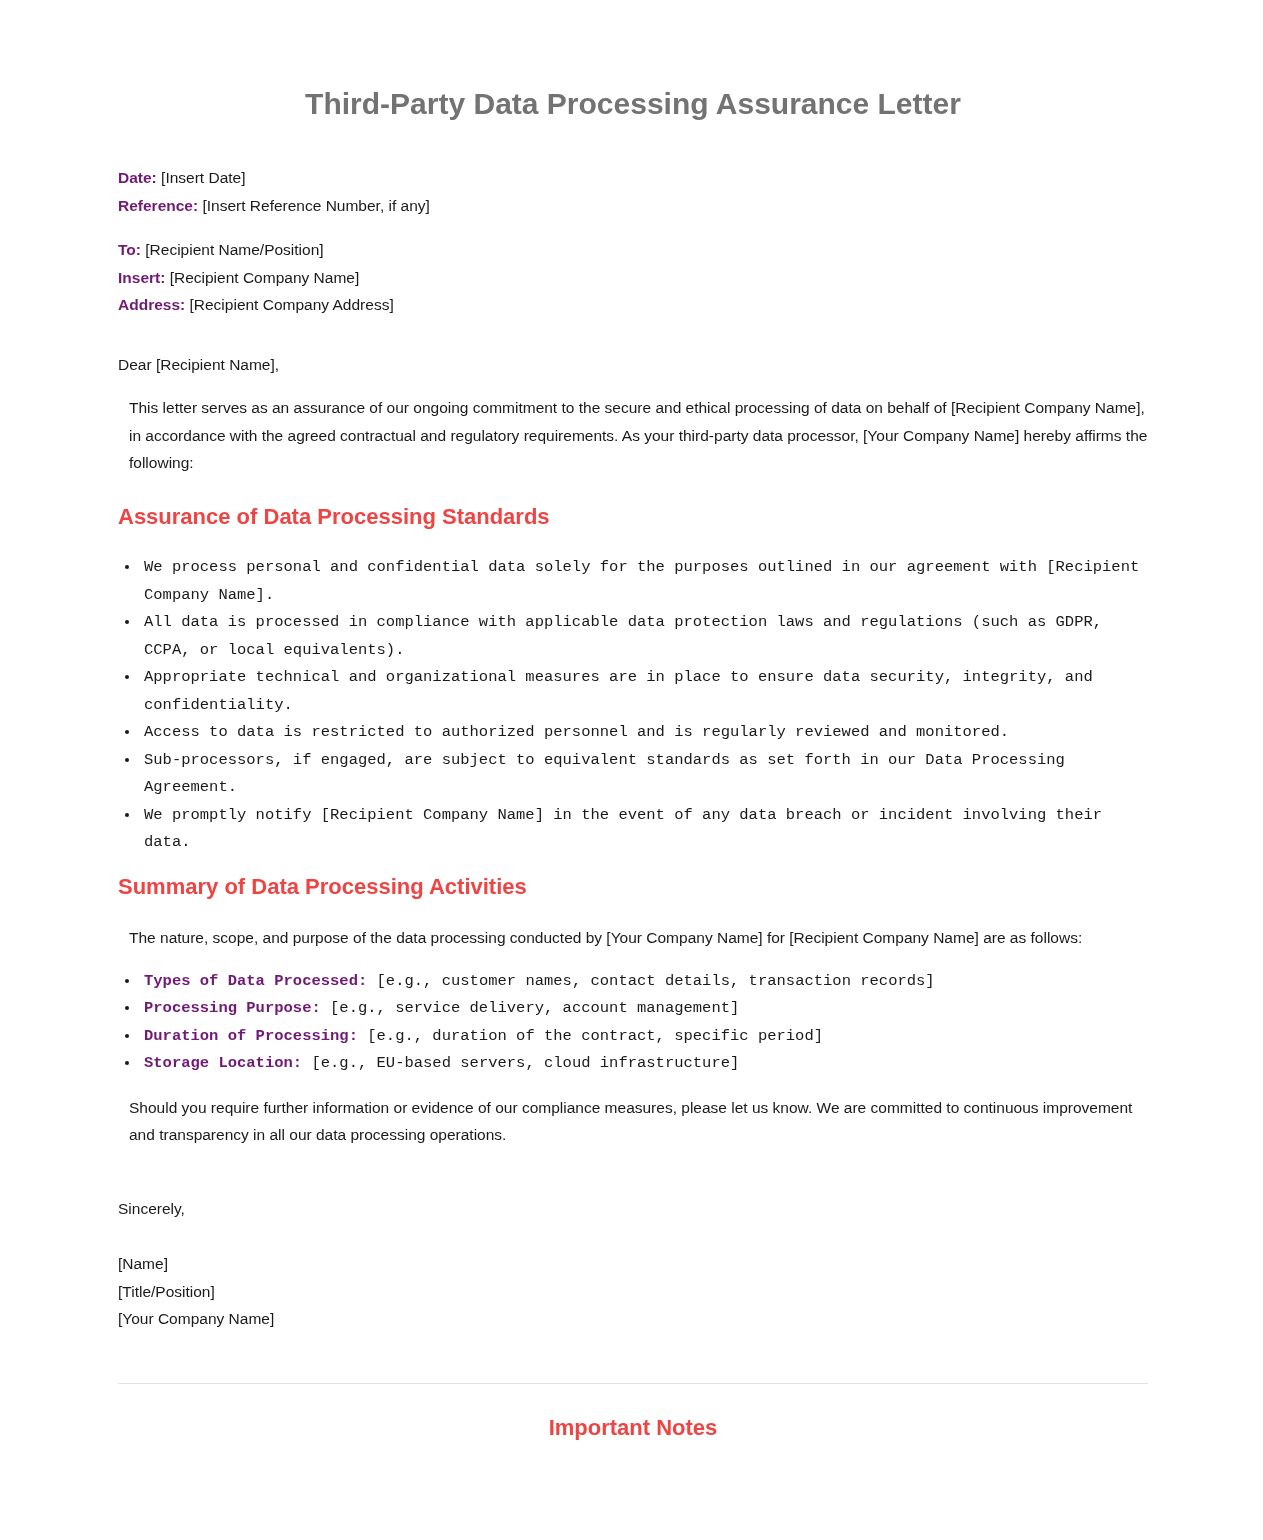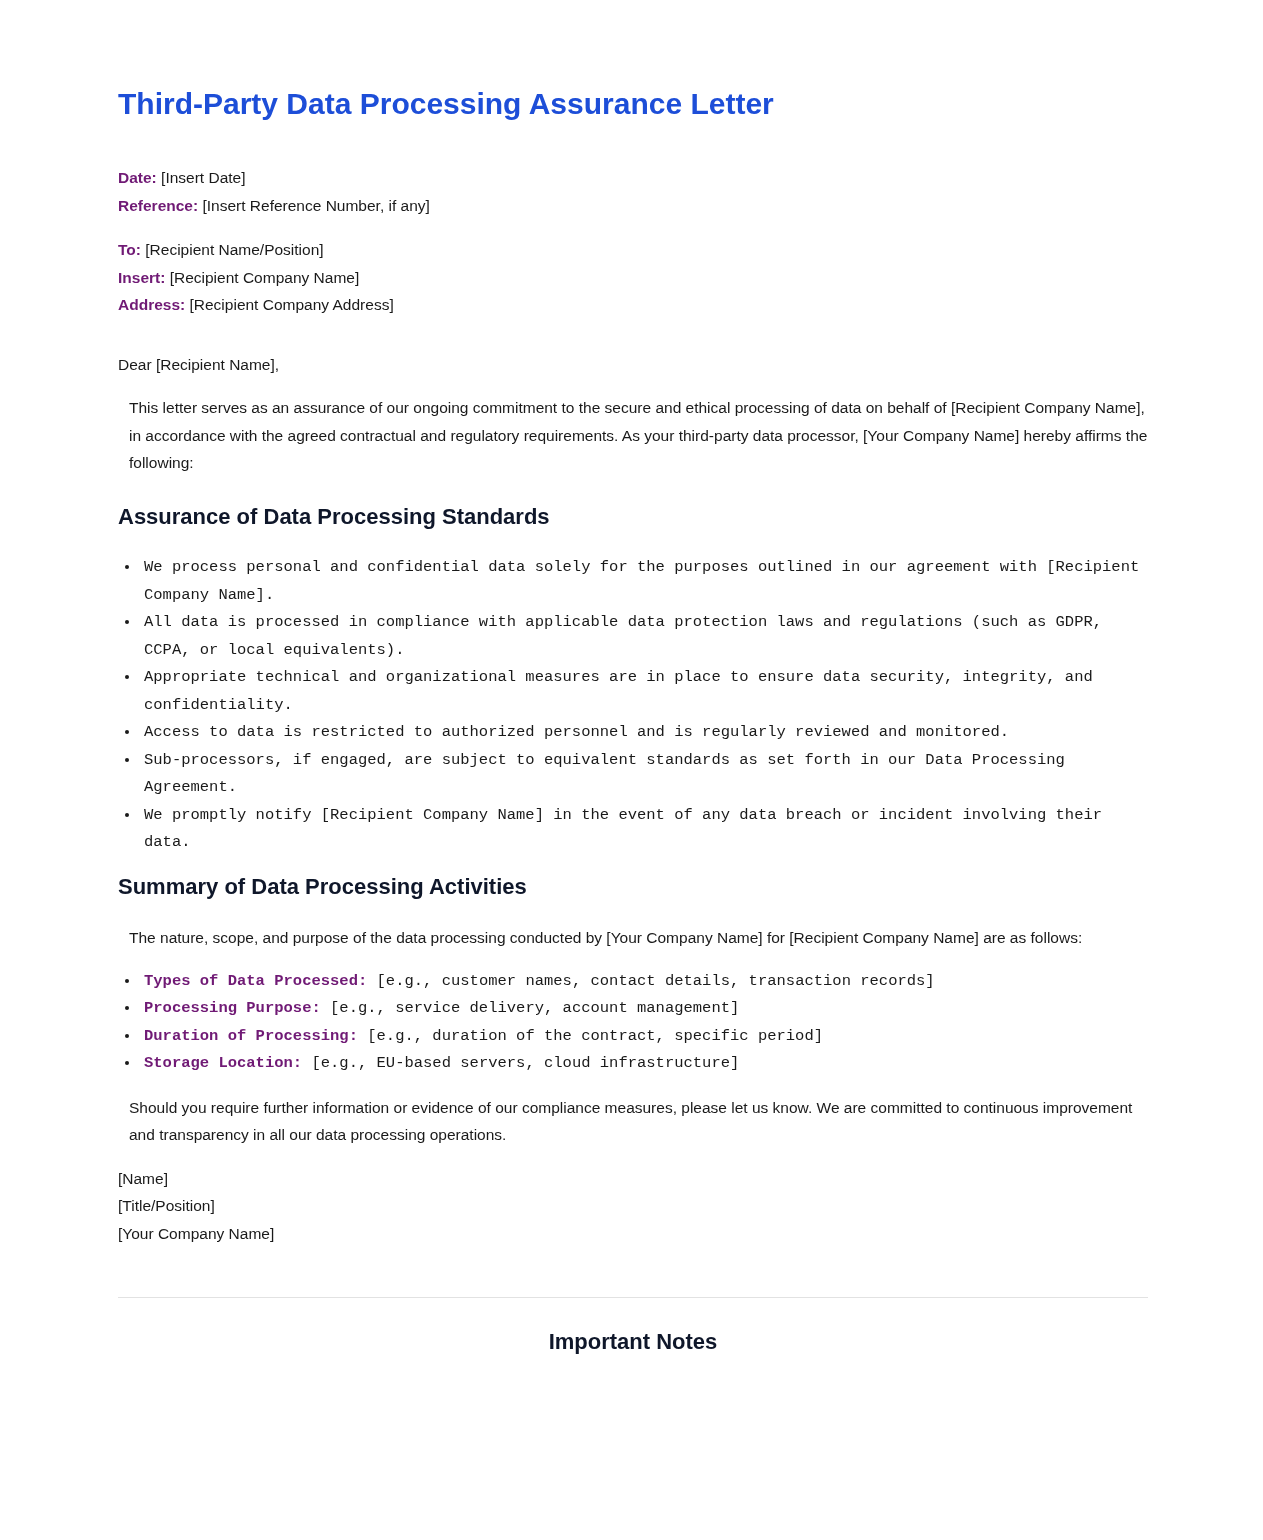--- a/index.html
+++ b/index.html
@@ -14,28 +14,29 @@
   .page {
     width: 1263px;
     min-height: 1540px;
     padding: 86px 115px 60px 118px;
     background: #ffffff;
   }
   h1.doc-title {
     font-size: 30px;
     line-height: 1.2;
     font-weight: 700;
-    color: #1d4ed8;
+    color: #737373;
     margin: 0 0 42px 0;
+    text-align: center;
   }
   h2.section-heading {
     font-size: 22px;
     line-height: 1.25;
     font-weight: 700;
-    color: #0f172a;
+    color: #ef4444;
     margin: 26px 0 24px 0;
   }
   h2.section-heading.tight { margin-top: 10px; }
   h2.section-heading.notes { margin-top: 30px; margin-bottom: 16px; text-align: center; }
   p, li {
     font-size: 15.5px;
     line-height: 27.5px;
     margin: 0;
   }
   .meta-block { margin: 0 0 17px 0; }
@@ -95,20 +96,21 @@
 
   <ul class="bullet-list">
     <li><strong>Types of Data Processed:</strong> <span>[e.g., customer names, contact details, transaction records]</span></li>
     <li><strong>Processing Purpose:</strong> <span>[e.g., service delivery, account management]</span></li>
     <li><strong>Duration of Processing:</strong> <span>[e.g., duration of the contract, specific period]</span></li>
     <li><strong>Storage Location:</strong> <span>[e.g., EU-based servers, cloud infrastructure]</span></li>
   </ul>
 
   <p class="paragraph">Should you require further information or evidence of our compliance measures, please let us know. We are committed to continuous improvement and transparency in all our data processing operations.</p>
 
+  <p class="signoff">Sincerely,</p>
 
   <div class="signature-block">
     <p class="line">[Name]</p>
     <p class="line">[Title/Position]</p>
     <p class="line">[Your Company Name]</p>
   </div>
 
   <hr class="divider">
 
   <h2 class="section-heading notes">Important Notes</h2>

